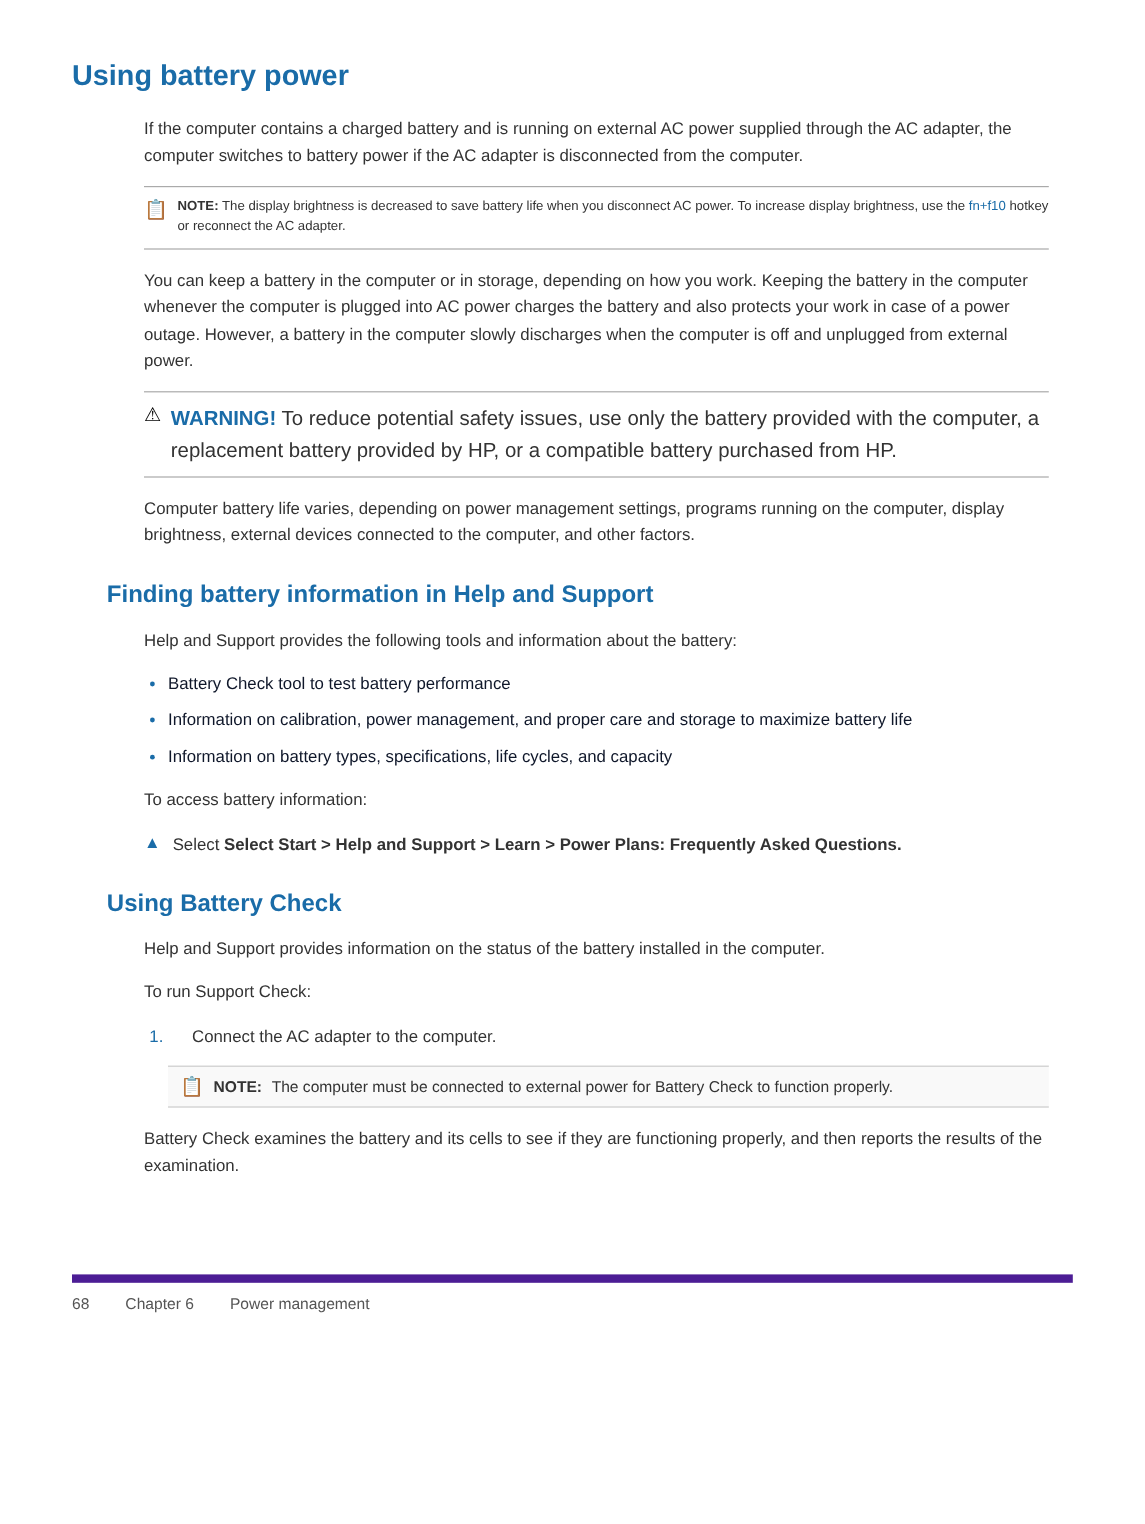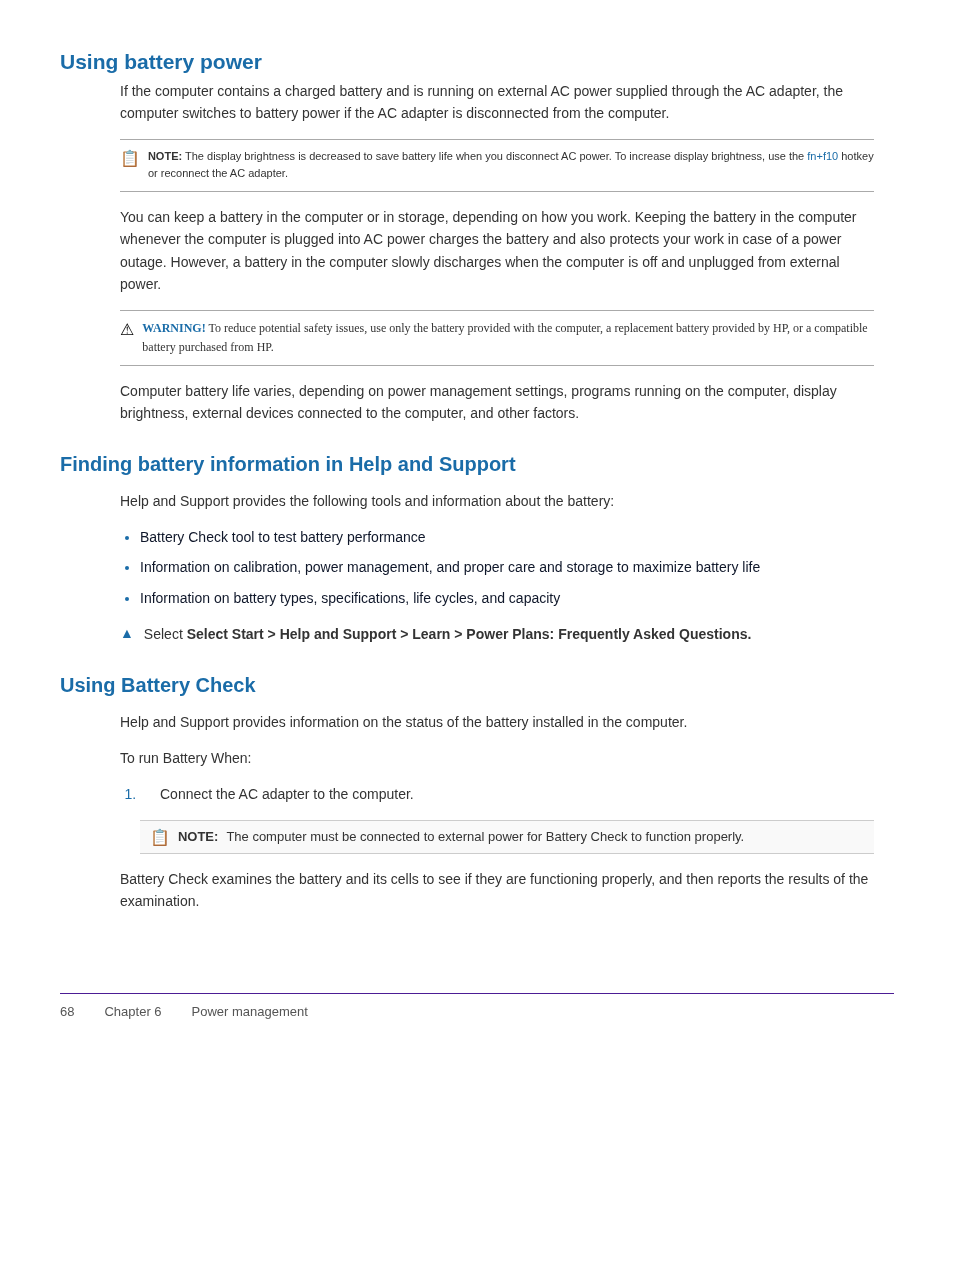--- a/index.html
+++ b/index.html
@@ -7,30 +7,31 @@
       background: #ffffff;
       font-family: Arial, sans-serif;
       font-size: 14px;
       color: #333333;
       width: 954px;
       min-height: 1270px;
       padding: 50px 60px 60px 60px;
     }
     h1.page-title {
       color: #1a6ca8;
-      font-size: 21px;
-      font-weight: bold;
-      margin-bottom: 6px;
+      font-size: 24px;
+      font-weight: bold;
+      margin-bottom: 18px;
     }
     h2.section-title {
       color: #1a6ca8;
       font-size: 20px;
       font-weight: bold;
       margin-top: 28px;
       margin-bottom: 14px;
+      margin-left: 29px;
     }
     .content-block {
       margin-left: 60px;
       margin-right: 20px;
     }
     .paragraph {
       margin-bottom: 14px;
       line-height: 1.6;
     }
     a.inline-link {
@@ -72,22 +73,21 @@
       color: #000000;
       flex-shrink: 0;
       margin-top: 1px;
     }
     .warning-label {
       font-weight: bold;
       color: #1a6ca8;
     }
     .warning-content {
       line-height: 1.6;
-      font-size: 12px;
-      font-family: Liberation Serif, serif;
+      font-size: 17px;
     }
     ul.bullet-list {
       margin-left: 20px;
       margin-bottom: 14px;
     }
     ul.bullet-list li {
       list-style: disc;
       color: #1a6ca8;
       margin-bottom: 8px;
       line-height: 1.6;
@@ -129,21 +129,21 @@
       border-bottom: 1px solid #cccccc;
       padding: 6px 10px;
       margin-bottom: 14px;
       display: flex;
       align-items: center;
       gap: 8px;
       font-size: 13px;
     }
     .footer {
       margin-top: 80px;
-      border-top: 1px solid #4c1d95;
+      border-top: 7px solid #4c1d95;
       padding-top: 10px;
       font-size: 13px;
       color: #555555;
       display: flex;
       gap: 30px;
     }
   </style>
 </head>
 <body>
 
@@ -175,30 +175,31 @@
 </div>
 
 <h2 class="section-title">Finding battery information in Help and Support</h2>
 <div class="content-block">
   <p class="paragraph">Help and Support provides the following tools and information about the battery:</p>
   <ul class="bullet-list">
     <li><span>Battery Check tool to test battery performance</span></li>
     <li><span>Information on calibration, power management, and proper care and storage to maximize battery life</span></li>
     <li><span>Information on battery types, specifications, life cycles, and capacity</span></li>
   </ul>
+  <p class="paragraph">To access battery information:</p>
   <div class="arrow-item">
     <span class="arrow-icon">▲</span>
     <span class="arrow-text">Select <strong>Select Start &gt; Help and Support &gt; Learn &gt; Power Plans: Frequently Asked Questions.</strong></span>
   </div>
 </div>
 
 <h2 class="section-title">Using Battery Check</h2>
 <div class="content-block">
   <p class="paragraph">Help and Support provides information on the status of the battery installed in the computer.</p>
-  <p class="paragraph">To run Battery When:</p>
+  <p class="paragraph">To run Support Check:</p>
 
   <ol class="numbered-list">
     <li>
       <span>Connect the AC adapter to the computer.</span>
     </li>
   </ol>
 
   <div class="note-inline-box" style="margin-left: 20px; margin-bottom: 14px;">
     <span class="note-icon">📋</span>
     <span class="note-label">NOTE:</span>

